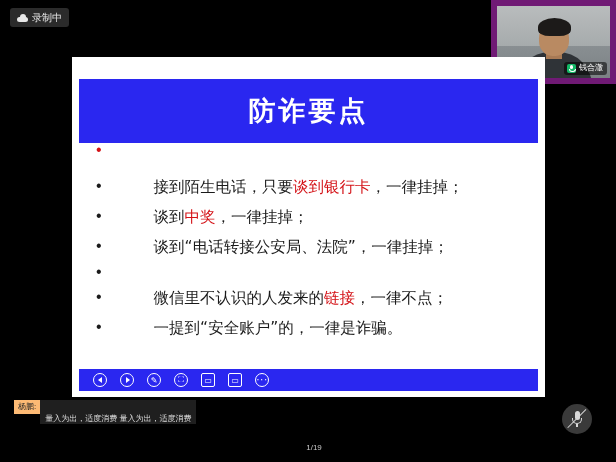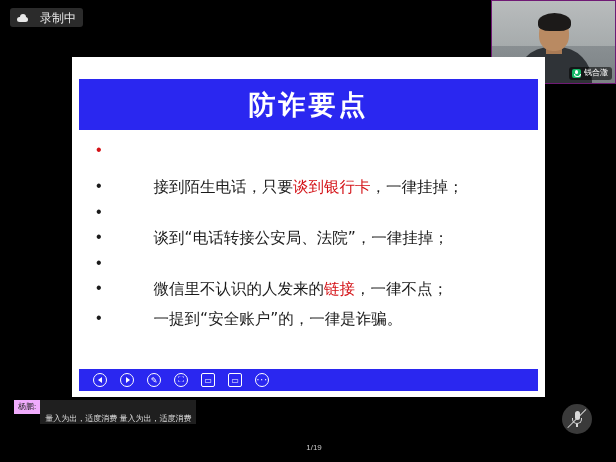--- a/index.html
+++ b/index.html
@@ -21,26 +21,26 @@
   }
 
   
   .rec-badge {
     position: absolute;
     left: 10px;
     top: 8px;
     height: 19px;
     display: flex;
     align-items: center;
-    gap: 12px;
+    gap: 4px;
     padding: 0 7px;
     background: #2b2b2b;
     border-radius: 3px;
     color: #e8e8e8;
-    font-size: 12px;
+    font-size: 10px;
     line-height: 1;
   }
   .rec-badge .cloud-icon {
     width: 11px;
     height: 8px;
     position: relative;
     display: inline-block;
   }
   .rec-badge .cloud-icon::before {
     content: "";
@@ -61,21 +61,21 @@
 
   
   .video-tile {
     position: absolute;
     right: 0;
     top: 0;
     width: 125px;
     height: 84px;
     background: #6a6f73;
     overflow: hidden;
-    border: 1px solid #701a75;
+    border: 6px solid #701a75;
     box-sizing: border-box;
   }
   .video-bg {
     position: absolute;
     inset: 0;
     background:
       linear-gradient(180deg, #9aa0a3 0%, #8d9396 40%, #7c8285 100%);
   }
   .video-wall {
     position: absolute;
@@ -168,21 +168,21 @@
     width: 473px;
     height: 340px;
     background: #fff;
     box-sizing: border-box;
   }
   .slide-title-band {
     position: absolute;
     left: 7px;
     top: 22px;
     right: 7px;
-    height: 51px;
+    height: 64px;
     background: #2a27f0;
     display: flex;
     align-items: center;
     justify-content: center;
   }
   .slide-title {
     color: #fff;
     font-size: 27px;
     font-weight: bold;
     letter-spacing: 3px;
@@ -276,21 +276,21 @@
     position: absolute;
     left: 14px;
     bottom: 48px;
     display: flex;
     align-items: stretch;
     height: 14px;
     font-size: 8px;
     line-height: 14px;
   }
   .sub-name {
-    background: #f0abfc;
+    background: #fdba74;
     color: #262626;
     padding: 0 4px;
     white-space: nowrap;
   }
   .sub-text {
     background: #1f1f1f;
     color: #dcdcdc;
     padding: 12px 5px;
     white-space: nowrap;
   }
@@ -394,20 +394,21 @@
         <span class="bullet-dot red">•</span>
       </div>
 
       <div class="list-block">
         <div class="bullet-row">
           <span class="bullet-dot">•</span>
           <span class="bullet-text">接到陌生电话，只要<span class="hl">谈到银行卡</span>，一律挂掉；</span>
         </div>
         <div class="bullet-row">
           <span class="bullet-dot">•</span>
+          <span class="bullet-text">谈到<span class="hl">中奖</span>，一律挂掉；</span>
         </div>
         <div class="bullet-row">
           <span class="bullet-dot">•</span>
           <span class="bullet-text">谈到“电话转接公安局、法院”，一律挂掉；</span>
         </div>
         <div class="bullet-row">
           <span class="bullet-dot">•</span>
         </div>
         <div class="bullet-row">
           <span class="bullet-dot">•</span>

